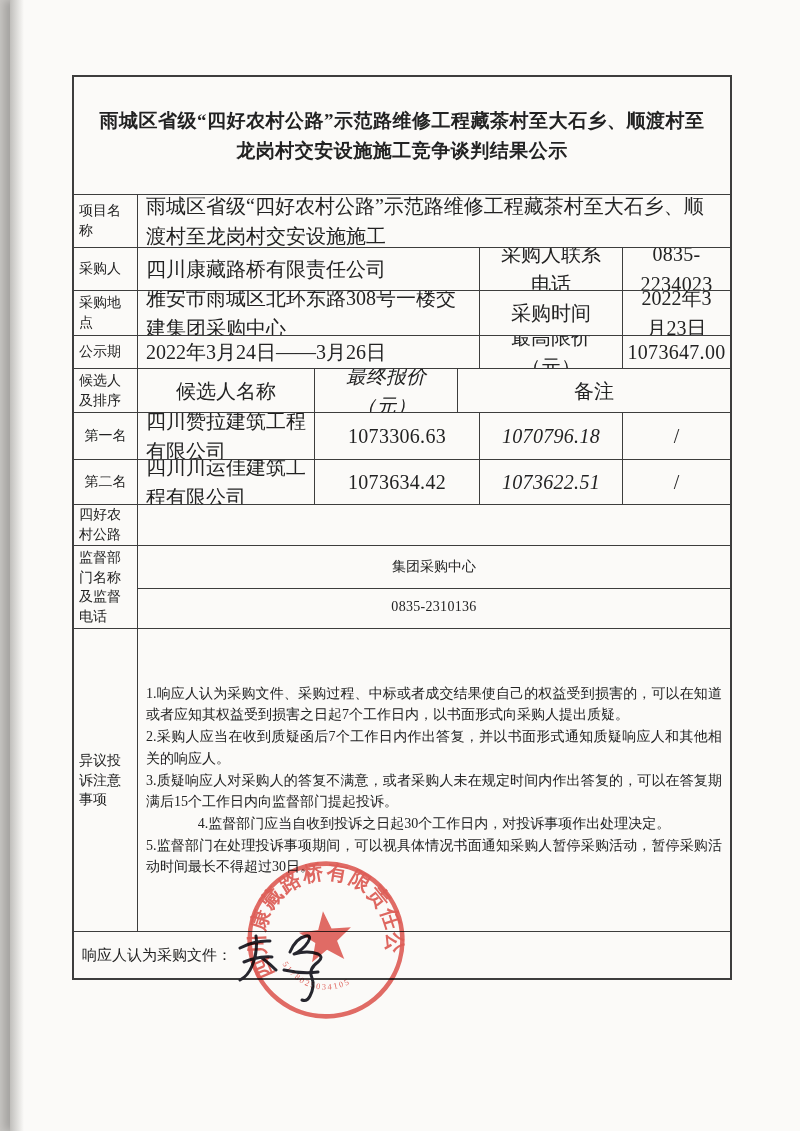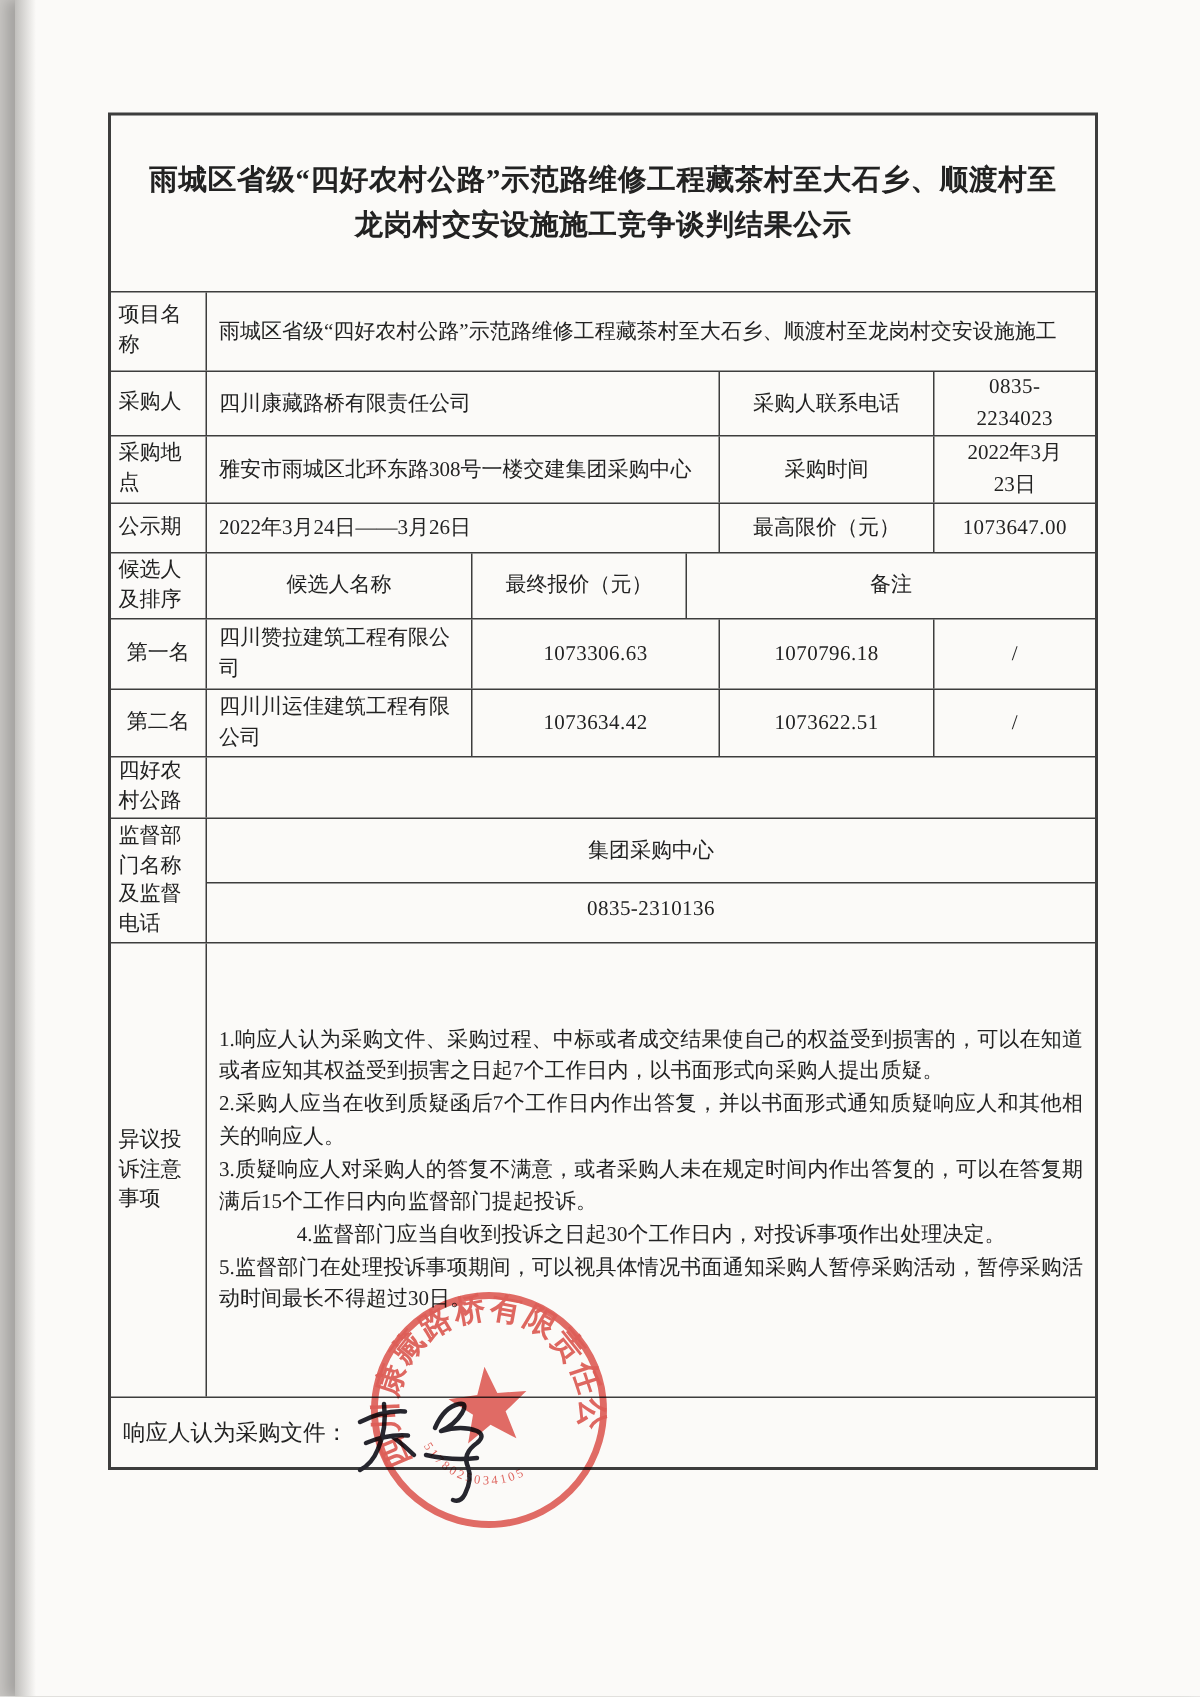--- a/index.html
+++ b/index.html
@@ -33,41 +33,41 @@
   .c:first-child{ border-left:none; }
 
   .title-cell{
     height:117px; display:flex; align-items:center; justify-content:center;
     text-align:center; font-weight:bold; font-size:19px; line-height:1.55;
     padding:0 24px; letter-spacing:.5px;
   }
 
   .lab{ width:63px; flex:0 0 63px; font-size:14px; line-height:1.4; padding:2px 5px; }
   .lab-c{ justify-content:center; padding:2px 2px; }
-  .val{ font-size:14px; line-height:1.5; padding:2px 8px; }
+  .val{ font-size:20px; line-height:1.5; padding:2px 8px; }
   .ctr{ justify-content:center; text-align:center; padding:2px 16px; }
   .num{ font-family:"Liberation Serif","DejaVu Serif",serif; letter-spacing:.3px; }
 
   .h-project{ height:53px; }
   .h-purchaser{ height:43px; }
   .h-location{ height:45px; }
   .h-publicity{ height:33px; }
   .h-candhead{ height:44px; }
   .h-first{ height:47px; }
   .h-second{ height:45px; }
   .h-other{ height:41px; }
   .h-objection{ height:303px; }
   .h-signature{ height:47px; }
 
   .w-span2{ width:342px; flex:0 0 342px; }
   .w-sub{ width:143px; flex:0 0 143px; }
   .w-last{ flex:1; }
   .w-name{ width:177px; flex:0 0 177px; }
   .w-doc{ width:165px; flex:0 0 165px; }
-  .w-final{ width:143px; flex:0 0 143px; }
+  .w-final{ width:143px; flex:0 0 143px;font-style:italic; }
 
   .sup-right{ flex:1; display:flex; flex-direction:column; border-left:1.5px solid #3d3d3d; }
   .sup-cell{ display:flex; align-items:center; justify-content:center; font-size:14px; }
   .sup-cell.dept{ height:42px; }
   .sup-cell.phone{ height:37px; border-top:1.5px solid #3d3d3d; }
 
   .objection-text{ flex:1; align-self:stretch; display:flex; flex-direction:column; justify-content:center; padding:6px 8px; }
   .objection-text div{ font-size:14px; line-height:1.55; text-align:justify; }
 
   .sig-cell{ width:100%; display:flex; align-items:center; padding:0 8px; font-size:15px; }

